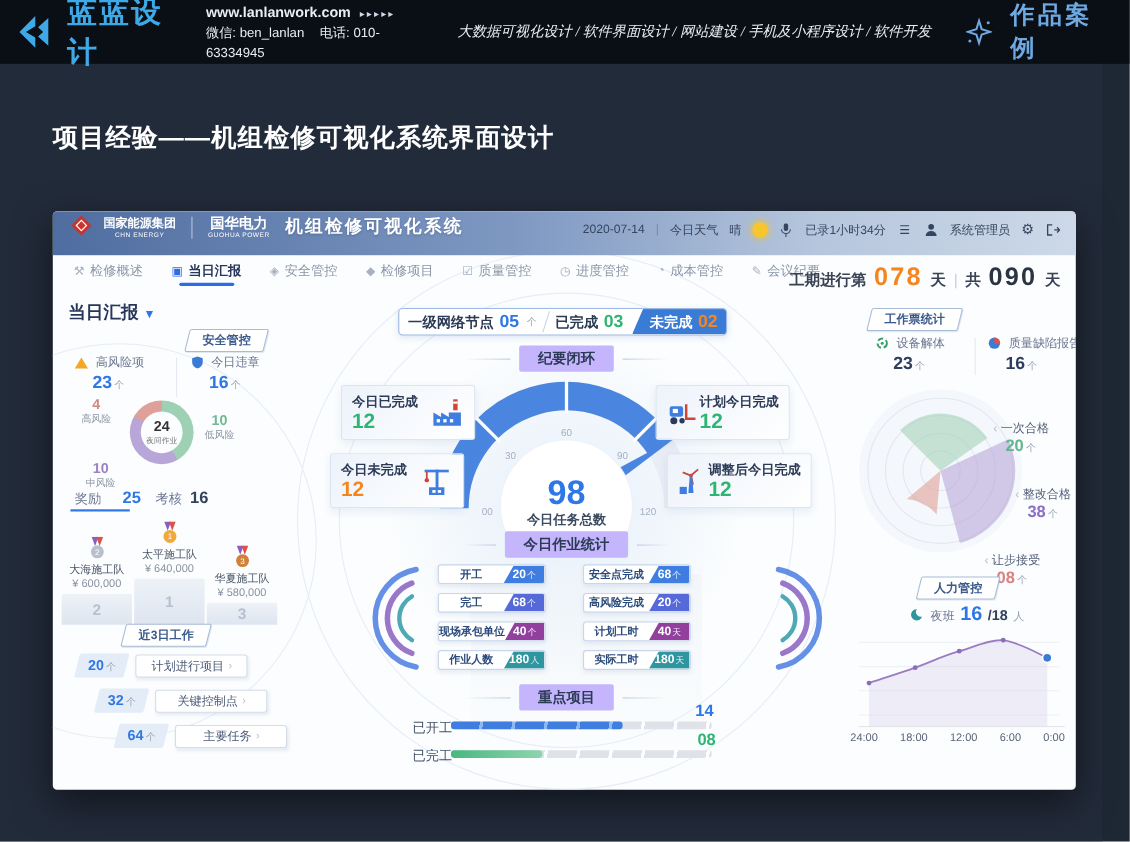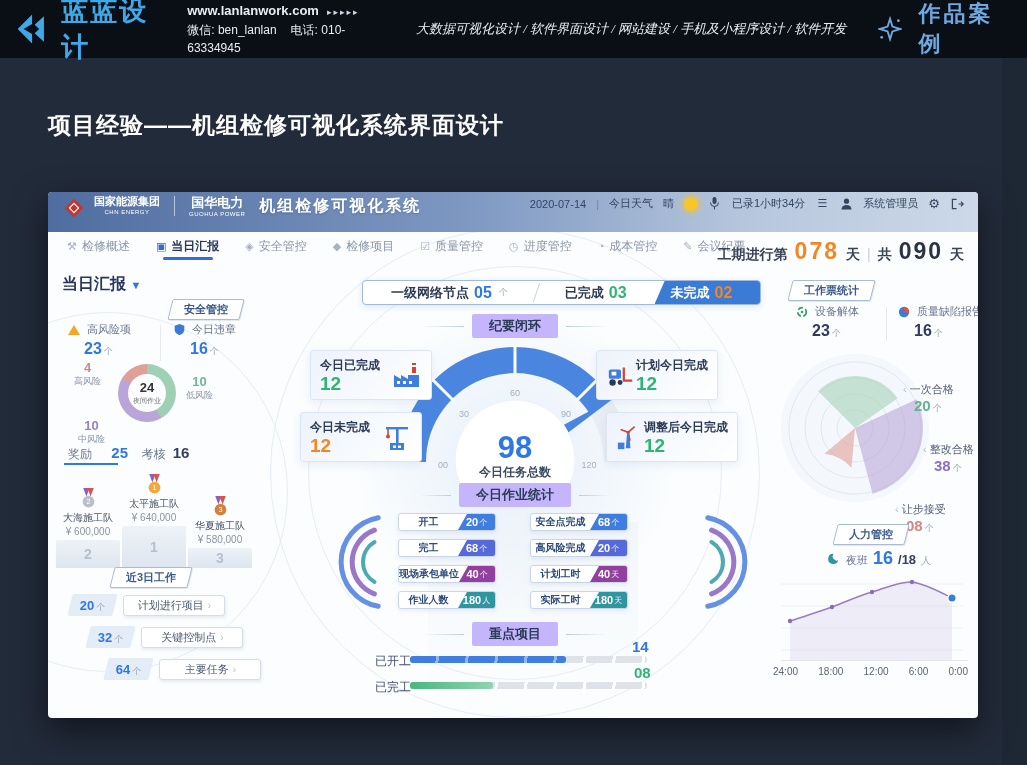--- a/index.html
+++ b/index.html
@@ -17,21 +17,21 @@
 .site-arrows{color:#cfd8e4;font-size:9px;margin-left:8px;letter-spacing:2px}
 .site-contact-row span{margin-right:14px}
 .site-services{margin-left:auto;color:#e8edf4;font-size:13px;font-style:italic;font-family:"Liberation Serif","DejaVu Serif",serif;white-space:nowrap}
 .portfolio{display:flex;align-items:center;gap:16px;color:#6ea9e2;font-size:22px;font-weight:bold;letter-spacing:3px;margin-left:14px;cursor:pointer}
 
 
 .page-title{position:absolute;left:48px;top:110px;color:#fff;font-size:23px;font-weight:bold;letter-spacing:1px}
 
 
 .dashboard{position:absolute;left:48px;top:192px;width:930px;height:526px;background:#fbfdfe;border-radius:4px;overflow:hidden;box-shadow:0 12px 34px rgba(0,0,0,.5)}
-.dash-header{position:absolute;left:0;top:0;width:100%;height:40px;background:linear-gradient(90deg,#4f6da0 0%,#7e98c2 45%,#b6c6dd 75%,#cdd9e8 100%);display:flex;align-items:flex-start;padding:4px 14px;gap:8px}
+.dash-header{position:absolute;left:0;top:0;width:100%;height:40px;background:linear-gradient(90deg,#4f6da0 0%,#7e98c2 45%,#b6c6dd 75%,#cdd9e8 100%);display:flex;align-items:flex-end;padding:15px 14px;gap:8px}
 .brand-txt{color:#fff;line-height:1;text-align:center}
 .brand-txt .cn{font-size:11px;font-weight:bold;display:block}
 .brand-txt .en{font-size:6px;display:block;margin-top:2px;letter-spacing:.5px}
 .brand-divider{width:1px;height:20px;background:rgba(255,255,255,.55);margin:0 6px}
 .sys-title{color:#fff;font-size:16px;font-weight:bold;letter-spacing:2px;margin-left:6px;text-shadow:0 1px 2px rgba(30,50,90,.3)}
 .dash-header-right{margin-left:auto;display:flex;align-items:center;gap:10px;color:#35455f;font-size:11px}
 .hdr-sep{color:#7688a5}
 .sun{width:14px;height:14px;border-radius:50%;background:#f7c52c;box-shadow:0 0 6px 2px rgba(247,197,44,.65)}
 .hicon{width:14px;height:14px;display:inline-flex;align-items:center;justify-content:center;color:#35455f;cursor:pointer}
 .gear-ch{font-size:13px;cursor:pointer;color:#35455f}
@@ -88,21 +88,21 @@
 
 
 .recent-row{position:absolute;display:flex;align-items:center;height:22px;cursor:pointer}
 .chip{background:#e4ecf7;transform:skewX(-14deg);border-radius:2px;padding:2px 10px;margin-right:8px}
 .chip>span{display:inline-block;transform:skewX(14deg);font-size:13px;font-weight:bold;color:#2e77e6;white-space:nowrap}
 .rlabel{width:102px;height:21px;background:#fff;border:1px solid #d5dde9;border-radius:3px;display:flex;align-items:center;justify-content:center;font-size:11px;color:#4a5a75;box-shadow:1px 2px 3px rgba(140,160,190,.18);white-space:nowrap}
 .rlabel .arr{color:#b6c0cf;margin-left:4px;font-size:10px}
 
 
 .banner{position:absolute;display:flex;align-items:stretch;height:25px;background:#fff;border:1px solid #9db9e4;border-radius:4px;overflow:hidden;font-size:13px;box-shadow:0 2px 6px rgba(100,140,200,.18)}
-.banner .seg{display:flex;align-items:center;justify-content:flex-end;gap:5px;padding:0 28px;font-weight:bold;color:#2b3a55;white-space:nowrap}
+.banner .seg{display:flex;align-items:center;justify-content:flex-end;gap:5px;padding:0 8px;font-weight:bold;color:#2b3a55;white-space:nowrap}
 .banner .num{font-size:16px;font-weight:bold}
 .banner .slash{width:1px;background:#c9d2e2;transform:skewX(-18deg);margin:2px 0}
 .banner .seg.fill{background:#3a7bd5;color:#fff;clip-path:polygon(10px 0,100% 0,100% 100%,0 100%);padding-left:16px}
 
 
 .card{position:absolute;width:122px;height:50px;background:linear-gradient(135deg,#edf3fb,#ffffff);border:1px solid #dce6f3;border-radius:3px;display:flex;align-items:center;padding:5px 9px;gap:0;box-shadow:0 3px 8px rgba(90,130,190,.12)}
 .card .ct{font-size:12px;font-weight:bold;color:#2b3a55;white-space:nowrap}
 .card .cv{font-size:19px;font-weight:bold;line-height:1}
 
 

